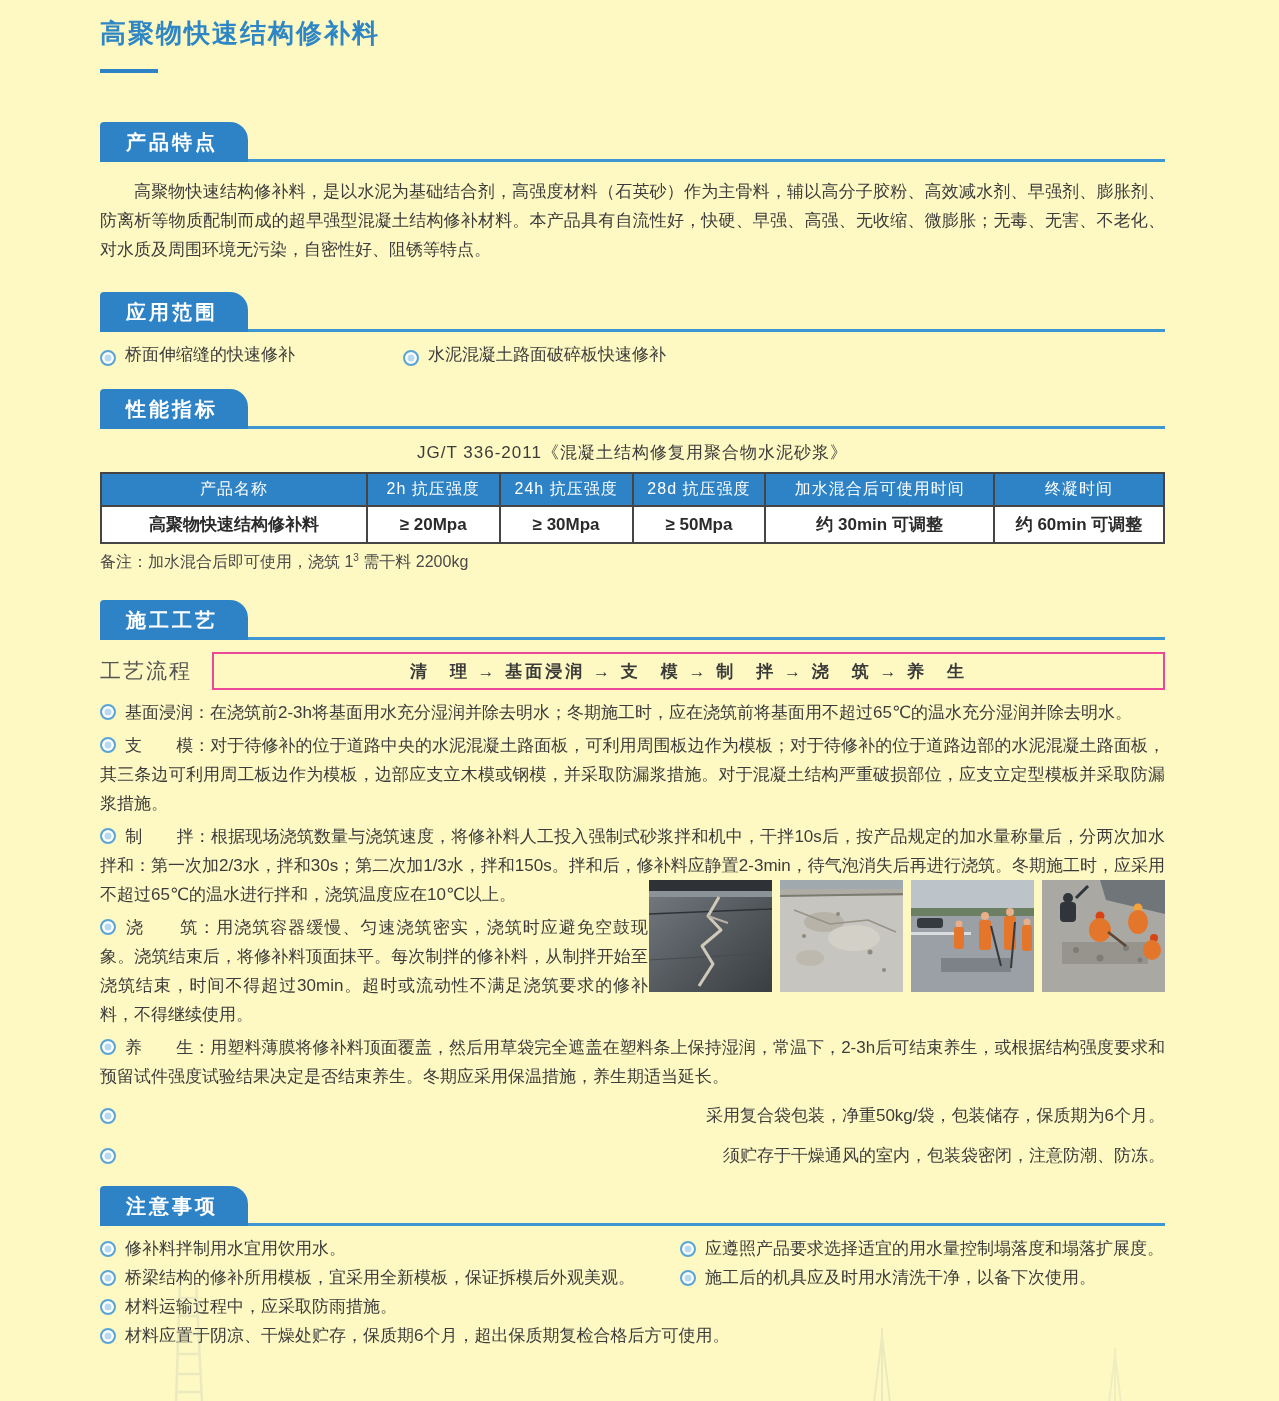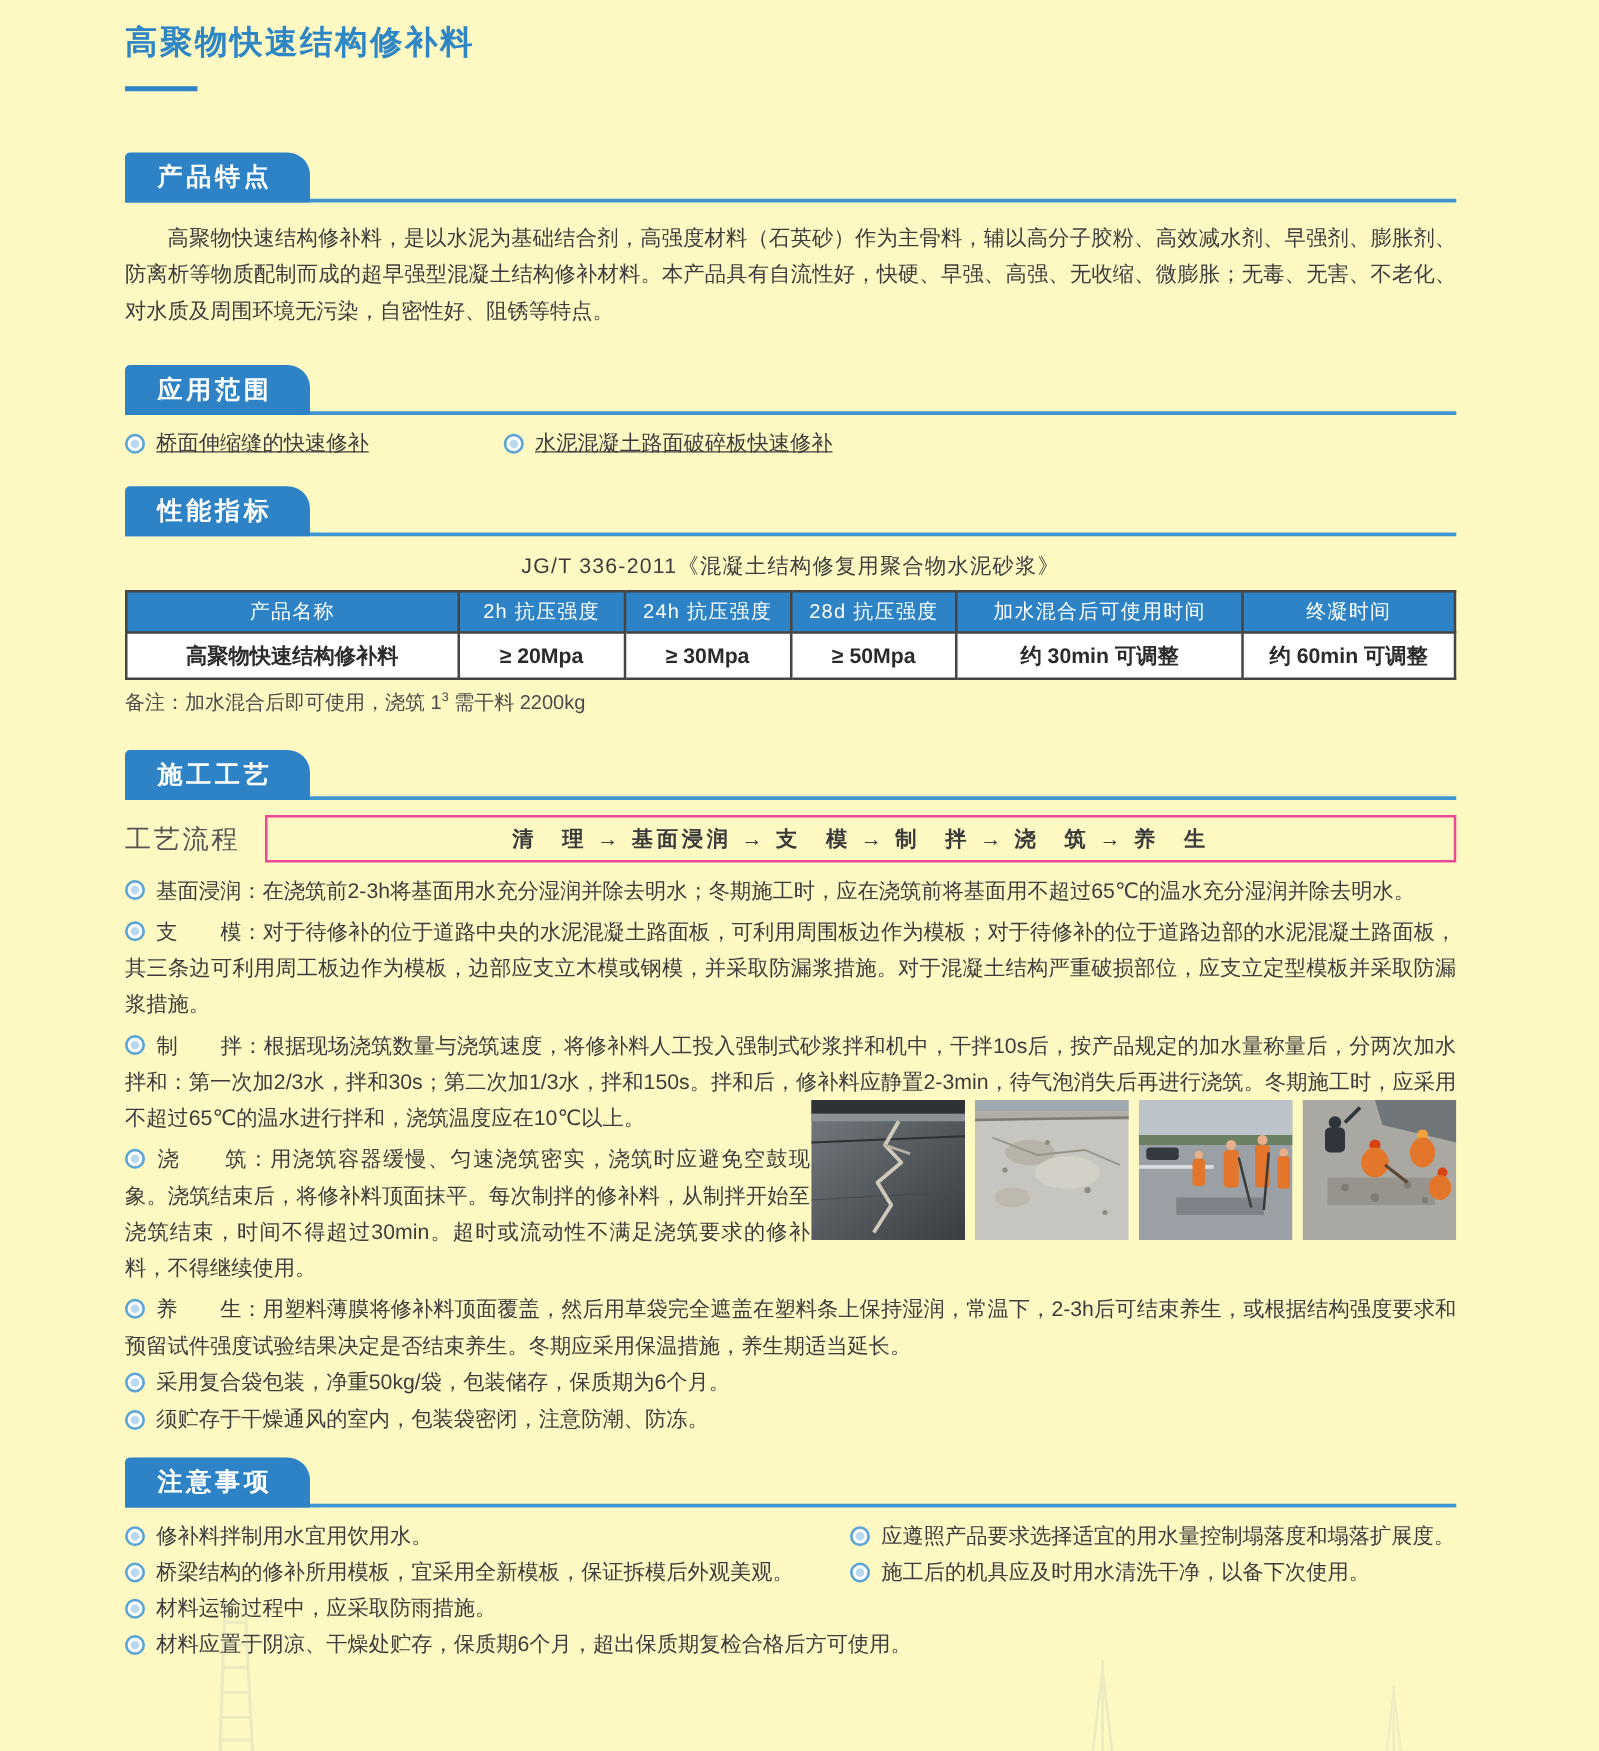--- a/index.html
+++ b/index.html
@@ -40,21 +40,21 @@
     box-shadow:inset 0 0 0 2.5px #ffffff;
     margin-right:9px;vertical-align:-2px;flex:none;
   }
 
   .para{
     margin:16px 0 0 0;text-indent:2em;
     font-size:17px;line-height:29px;text-align:justify;color:#3c3c3c;font-family:Liberation Mono, monospace;
   }
 
   .app-row{display:flex;margin-top:12px;font-size:17px;line-height:22px;color:#3c3c3c;}
-  .app-row .app-item{display:flex;align-items:center;text-decoration:underline;}
+  .app-row .app-item{display:flex;align-items:flex-end;}
   .app-row .app-item + .app-item{margin-left:108px;}
 
   .standard{margin:12px 0 0 0;text-align:center;font-size:17px;color:#3c3c3c;letter-spacing:1px;}
 
   table.perf{width:100%;border-collapse:collapse;margin-top:8px;}
   table.perf th{
     background:#2d83c5;color:#ffffff;font-weight:normal;
     font-size:16px;padding:5px 4px;border:2px solid #454545;letter-spacing:1px;
   }
   table.perf td{
@@ -74,21 +74,21 @@
     font-size:17px;font-weight:bold;color:#3a3a3a;letter-spacing:3px;
   }
   .step{margin:4px 0 0 0;font-size:17px;line-height:29px;text-align:justify;color:#3c3c3c;}
   .step:first-of-type{margin-top:8px;}
   .step.narrow{width:548px;}
 
   .photo-strip{position:absolute;top:281px;right:0;width:516px;display:flex;gap:8px;}
   .photo{width:123px;height:112px;flex:none;}
   .photo svg{display:block;width:100%;height:100%;}
 
-  .pkg-item{display:flex;align-items:center;font-size:17px;line-height:30px;color:#3c3c3c;}
+  .pkg-item{display:flex;align-items:center;margin-top:10px;font-size:17px;line-height:30px;color:#3c3c3c;justify-content:space-between;}
 
   .notice-rows{margin-top:8px;}
   .notice-row{display:flex;}
   .notice-item{display:flex;align-items:flex-start;font-size:17px;line-height:29px;color:#3c3c3c;}
   .notice-item .bi{margin-top:7px;}
   .notice-row .notice-item:first-child{width:580px;flex:none;}
   .notice-row .notice-item:last-child{flex:1;}
 
   
   .wm{position:absolute;opacity:0.16;pointer-events:none;}

